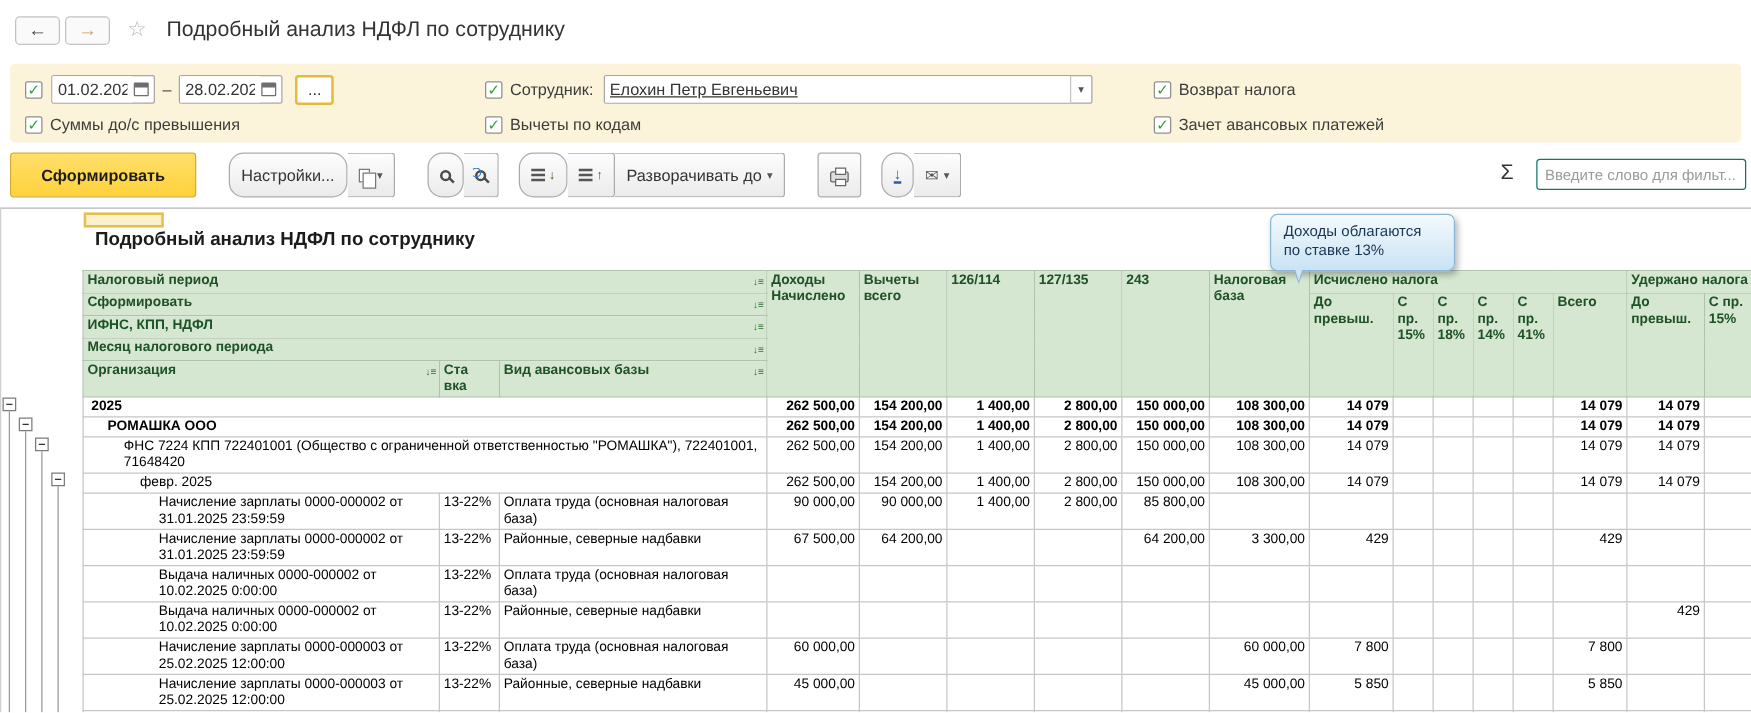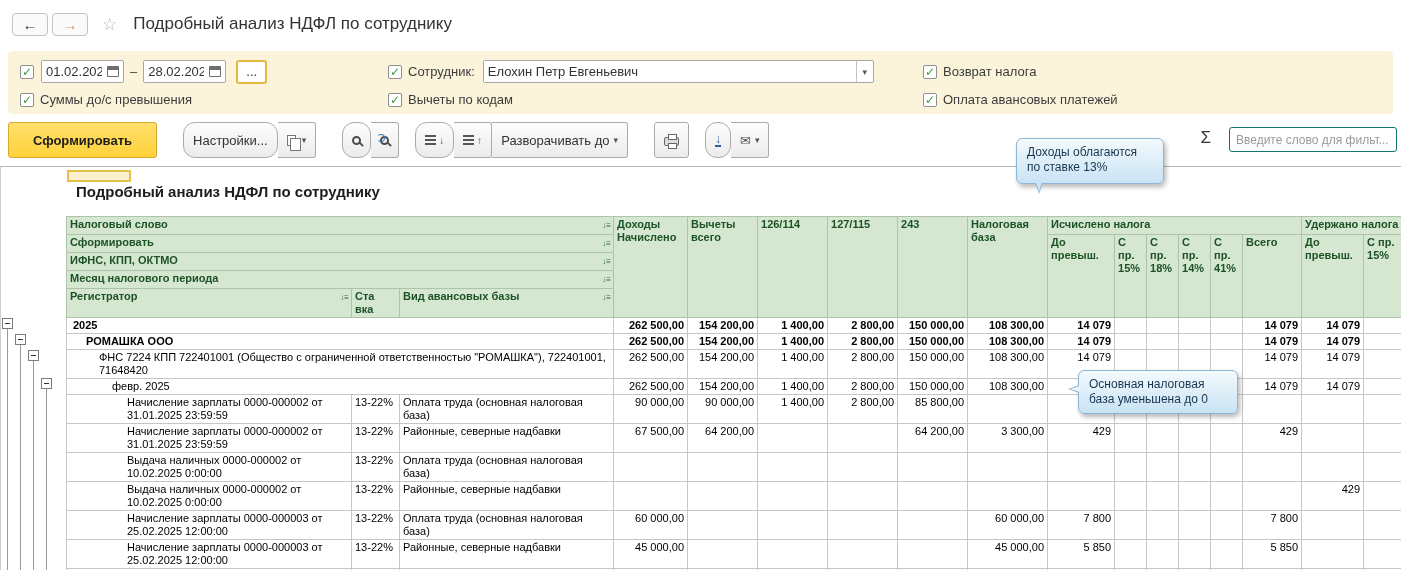--- a/index.html
+++ b/index.html
@@ -21,21 +21,21 @@
   .cb { width:14px; height:14px; border:1px solid #8f8f8f; border-radius:2px; background:#fff; display:inline-flex; align-items:center; justify-content:center; cursor:pointer; flex:none; }
   .cb .tick { font-size:12px; line-height:12px; color:#2e9e3a; font-weight:bold; }
   .f-label { font-size:13px; color:#3c3c3c; margin-left:6px; white-space:nowrap; }
   .field { display:inline-flex; align-items:center; border:1px solid #a6a6a6; border-radius:2px; background:#fff; height:23px; }
   .field input { border:none; outline:none; font-size:13px; color:#333; font-family:inherit; padding:0 4px; height:21px; }
   .datebox input { width:64px; }
   .ical { width:12px; height:11px; border:1px solid #6e6e6e; border-top:4px solid #6e6e6e; border-radius:1px; background:#fff; margin:0 4px 0 1px; cursor:pointer; flex:none; }
   .dash { margin:0 6px; color:#444; font-size:13px; }
   .morebtn { margin-left:10px; width:31px; height:24px; border:2px solid #e5b93e; border-radius:3px; background:#fff; font-size:13px; color:#333; line-height:10px; cursor:pointer; }
   .combo { margin-left:8px; }
-  .combo input { width:372px; }
+  .combo input { width:372px;text-decoration:underline; }
   .combo .dd { width:17px; height:21px; border-left:1px solid #c3c3c3; display:flex; align-items:center; justify-content:center; font-size:9px; color:#555; cursor:pointer; }
   .fcol2 { position:absolute; left:368px; } .fcol3 { position:absolute; left:903px; }
   .f-inner { display:flex; align-items:center; }
 
   
   .toolbar { position:absolute; top:122px; left:8px; right:0; height:36px; display:flex; align-items:center; }
   .btn { height:36px; border:1px solid #ababab; border-radius:3px; background:linear-gradient(#fdfdfd,#ebebeb); font-size:13px; color:#333; display:inline-flex; align-items:center; justify-content:center; padding:0 9px; cursor:pointer; white-space:nowrap; }
   .btn-generate { background:linear-gradient(#ffdf6b,#ffd23b); border:1px solid #d9a92e; font-weight:bold; color:#1d1d1d; padding:0 24px; }
   .grp { display:inline-flex; }
   .grp .btn + .btn { border-left:none; border-top-left-radius:0; border-bottom-left-radius:0; }
@@ -73,21 +73,21 @@
   .pl6{padding-left:6px!important}.pl19{padding-left:19px!important}.pl32{padding-left:32px!important}.pl45{padding-left:45px!important}.pl60{padding-left:60px!important}
   .hr18 { height:18px; } .hr28 { height:28px; }
   .h16 { height:16px; } .h28 { height:28px; } .h11 { height:11px; }
 
   
   .tline { position:absolute; width:1px; background:#9a9a9a; }
   .tbox { position:absolute; width:11px; height:11px; border:1px solid #7c7c7c; background:#fff; cursor:pointer; }
   .tbox::after { content:""; position:absolute; left:2px; top:4px; width:5px; height:1px; background:#333; }
 
   
-  .callout { position:absolute; background:linear-gradient(180deg,#f4fafd 0%,#dcedf8 55%,#c9e3f4 100%); border:1px solid #8db6d6; border-radius:6px; color:#173652; font-size:12px; line-height:15px; padding:6px 10px; box-shadow:2px 3px 5px rgba(0,0,0,.28); z-index:50; }
+  .callout { position:absolute; background:linear-gradient(180deg,#f4fafd 0%,#dcedf8 55%,#c9e3f4 100%); border:1px solid #8db6d6; border-radius:6px; color:#173652; font-size:12px; line-height:15px; padding:6px 10px; box-shadow:2px 3px 5px rgba(0,0,0,.28); z-index:50;margin-top:33px; }
   .c1 { left:1016px; top:138px; width:148px; height:46px; }
   .c1::before { content:""; position:absolute; bottom:-11px; left:18px; border:11px solid transparent; border-top-color:#8db6d6; border-bottom:0; border-left-width:4px; border-right-width:4px; }
   .c1::after { content:""; position:absolute; bottom:-9px; left:19px; border:10px solid transparent; border-top-color:#cfe5f5; border-bottom:0; border-left-width:3px; border-right-width:3px; }
   .c2 { left:1078px; top:370px; width:160px; height:44px; }
   .c2::before { content:""; position:absolute; left:-11px; top:14px; border:11px solid transparent; border-right-color:#8db6d6; border-left:0; border-top-width:4px; border-bottom-width:4px; }
   .c2::after { content:""; position:absolute; left:-9px; top:15px; border:10px solid transparent; border-right-color:#e8f3fa; border-left:0; border-top-width:3px; border-bottom-width:3px; }
   .c3 { left:757px; top:460px; width:222px; height:88px; text-align:center; display:flex; align-items:center; justify-content:center; }
   .c3::before { content:""; position:absolute; top:-11px; right:34px; border:11px solid transparent; border-bottom-color:#8db6d6; border-top:0; border-left-width:4px; border-right-width:4px; }
   .c3::after { content:""; position:absolute; top:-9px; right:35px; border:10px solid transparent; border-bottom-color:#f2f9fc; border-top:0; border-left-width:3px; border-right-width:3px; }
 </style>
@@ -147,21 +147,21 @@
       <span class="fcol2 f-inner">
         <span class="cb">
             <span class="tick">✓</span>
           </span>
         <span class="f-label">Вычеты по кодам</span>
       </span>
       <span class="fcol3 f-inner">
         <span class="cb">
             <span class="tick">✓</span>
           </span>
-        <span class="f-label">Оплата авансовых платежей</span>
+        <span class="f-label">Зачет авансовых платежей</span>
       </span>
     </div>
   </div>
 
   <div class="toolbar">
     <button class="btn btn-generate">Сформировать</button>
     <span class="sp26"></span>
     <span class="grp">
       <button class="btn">Настройки...</button>
       <button class="btn">
@@ -241,51 +241,51 @@
           <col style="width:32px">
           <col style="width:32px">
           <col style="width:32px">
           <col style="width:32px">
           <col style="width:59px">
         <col style="width:62px">
           <col style="width:40px">
       </colgroup>
       <thead>
         <tr class="hr18">
-          <th class="hl" colspan="3"><span>Налоговый слово</span><span class="hs">↓≡</span></th>
+          <th class="hl" colspan="3"><span>Налоговый период</span><span class="hs">↓≡</span></th>
           <th class="wrap2" rowspan="5">Доходы
 Начислено</th>
           <th class="wrap2" rowspan="5">Вычеты
 всего</th>
           <th rowspan="5">126/114</th>
-          <th rowspan="5">127/115</th>
+          <th rowspan="5">127/135</th>
           <th rowspan="5">243</th>
           <th rowspan="5">Налоговая база</th>
           <th colspan="6">Исчислено налога</th>
           <th colspan="2">Удержано налога</th>
         </tr>
         <tr class="hr18">
           <th class="hl" colspan="3"><span>Сформировать</span><span class="hs">↓≡</span></th>
           <th rowspan="4">До превыш.</th>
           <th rowspan="4">С пр. 15%</th>
           <th rowspan="4">С пр. 18%</th>
           <th rowspan="4">С пр. 14%</th>
           <th rowspan="4">С пр. 41%</th>
           <th rowspan="4">Всего</th>
           <th rowspan="4">До превыш.</th>
           <th rowspan="4">С пр. 15%</th>
         </tr>
         <tr class="hr18">
-          <th class="hl" colspan="3"><span>ИФНС, КПП, ОКТМО</span><span class="hs">↓≡</span></th>
+          <th class="hl" colspan="3"><span>ИФНС, КПП, НДФЛ</span><span class="hs">↓≡</span></th>
         </tr>
         <tr class="hr18">
           <th class="hl" colspan="3"><span>Месяц налогового периода</span><span class="hs">↓≡</span></th>
         </tr>
         <tr class="hr28">
-          <th class="hl"><span>Регистратор</span><span class="hs">↓≡</span></th>
+          <th class="hl"><span>Организация</span><span class="hs">↓≡</span></th>
           <th class="wrap2">Ста
 вка</th>
           <th class="hl"><span>Вид авансовых базы</span><span class="hs">↓≡</span></th>
         </tr>
       </thead>
       <tbody>
         <tr class="h16 b">
           <td class="lab pl6" colspan="3">2025</td>
           <td class="num">262 500,00</td>
             <td class="num">154 200,00</td>
@@ -484,15 +484,14 @@
             <td></td>
             <td></td>
             <td></td>
             <td></td>
         </tr>
       </tbody>
     </table>
   </div>
 
   <div class="callout c1"><span>Доходы облагаются по ставке 13%</span></div>
-  <div class="callout c2"><span>Основная налоговая база уменьшена до 0</span></div>
 
 </div>
 
 </body></html>

